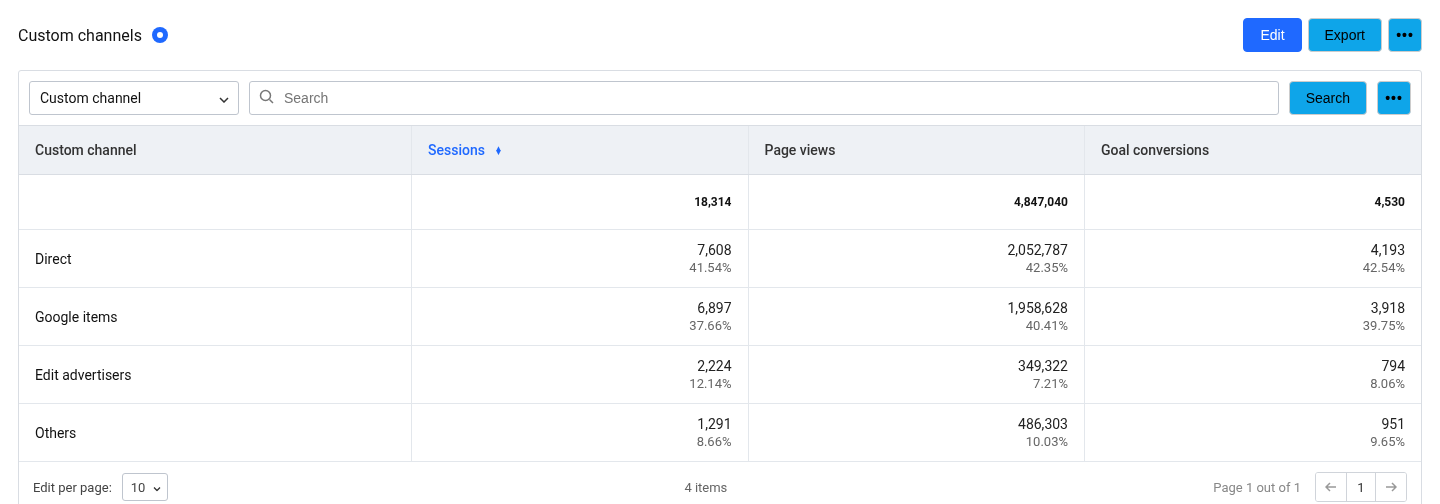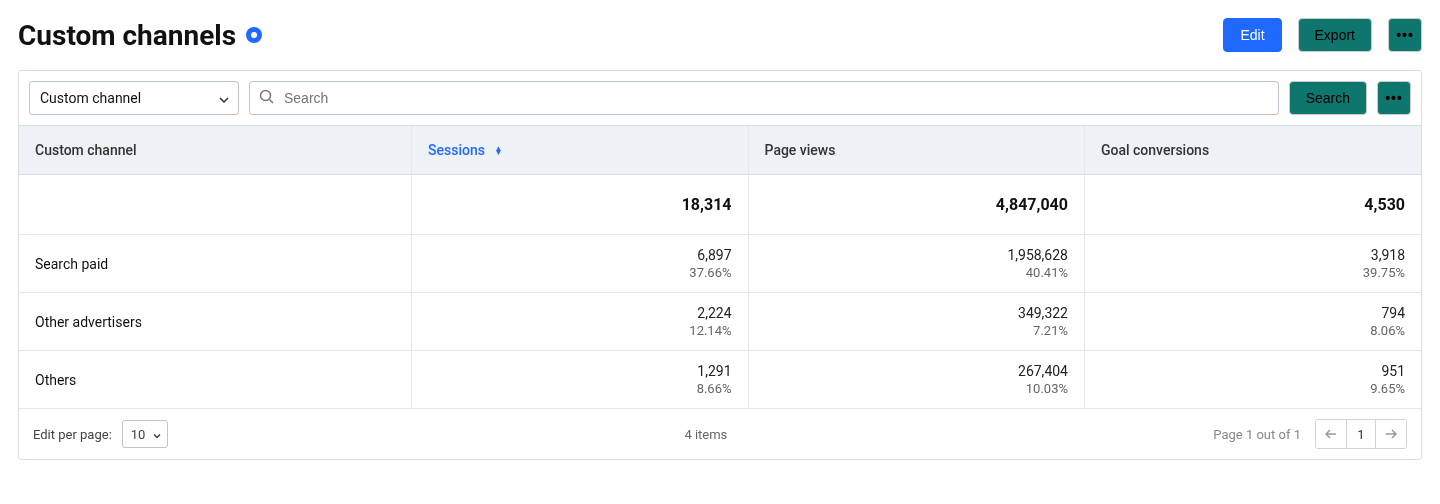--- a/index.html
+++ b/index.html
@@ -15,50 +15,50 @@
     align-items: center;
     justify-content: space-between;
     margin-bottom: 18px;
   }
   .title-wrap {
     display: flex;
     align-items: center;
     gap: 10px;
   }
   .title {
-    font-size: 28px;
-    font-weight: 700;
+    font-size: 16px;
+    font-weight: 400;
   }
   .info-badge {
     width: 16px;
     height: 16px;
     border-radius: 50%;
     background: #1f69ff;
     display: flex;
     align-items: center;
     justify-content: center;
   }
   .info-badge::after {
     content: "";
     width: 6px;
     height: 6px;
     background: #fff;
     border-radius: 50%;
   }
   .header-actions {
     display: flex;
-    gap: 16px;
+    gap: 6px;
     align-items: center;
   }
   .btn {
     height: 34px;
     padding: 0 16px;
     border: 1px solid #ccc;
     border-radius: 4px;
-    background: #0f766e;
+    background: #0ea5e9;
     font-size: 14px;
     font-weight: 500;
     cursor: pointer;
     display: flex;
     align-items: center;
     justify-content: center;
   }
   .btn-primary {
     background: #1f69ff;
     border-color: #1f69ff;
@@ -160,21 +160,21 @@
     padding: 12px 16px;
     vertical-align: middle;
   }
   .num-cell {
     text-align: right;
   }
   .totals td {
     padding: 20px 16px;
   }
   .total-val {
-    font-size: 16px;
+    font-size: 12px;
     font-weight: 700;
   }
   .val-main {
     font-size: 14px;
     color: #222;
   }
   .val-sub {
     font-size: 13px;
     color: #666;
     margin-top: 2px;
@@ -317,58 +317,73 @@
         <td class="num-cell">
             <div class="total-val">18,314</div>
           </td>
         <td class="num-cell">
             <div class="total-val">4,847,040</div>
           </td>
         <td class="num-cell">
             <div class="total-val">4,530</div>
           </td>
       </tr>
+    <tr>
+          <td>Direct</td>
+          <td class="num-cell">
+            <div class="val-main">7,608</div>
+            <div class="val-sub">41.54%</div>
+          </td>
+          <td class="num-cell">
+            <div class="val-main">2,052,787</div>
+            <div class="val-sub">42.35%</div>
+          </td>
+          <td class="num-cell">
+            <div class="val-main">4,193</div>
+            <div class="val-sub">42.54%</div>
+          </td>
+        </tr>
         <tr>
-          <td>Search paid</td>
+          <td>Google items</td>
           <td class="num-cell">
             <div class="val-main">6,897</div>
             <div class="val-sub">37.66%</div>
           </td>
           <td class="num-cell">
             <div class="val-main">1,958,628</div>
             <div class="val-sub">40.41%</div>
           </td>
           <td class="num-cell">
             <div class="val-main">3,918</div>
             <div class="val-sub">39.75%</div>
           </td>
         </tr>
         <tr>
-          <td>Other advertisers</td>
+          <td>Edit advertisers</td>
           <td class="num-cell">
             <div class="val-main">2,224</div>
             <div class="val-sub">12.14%</div>
           </td>
           <td class="num-cell">
             <div class="val-main">349,322</div>
             <div class="val-sub">7.21%</div>
           </td>
           <td class="num-cell">
             <div class="val-main">794</div>
             <div class="val-sub">8.06%</div>
           </td>
         </tr>
         <tr>
           <td>Others</td>
           <td class="num-cell">
             <div class="val-main">1,291</div>
             <div class="val-sub">8.66%</div>
           </td>
           <td class="num-cell">
-            <div class="val-main">267,404</div>
+            <div class="val-main">486,303</div>
             <div class="val-sub">10.03%</div>
           </td>
           <td class="num-cell">
             <div class="val-main">951</div>
             <div class="val-sub">9.65%</div>
           </td>
         </tr>
       </tbody>
   </table>
 

